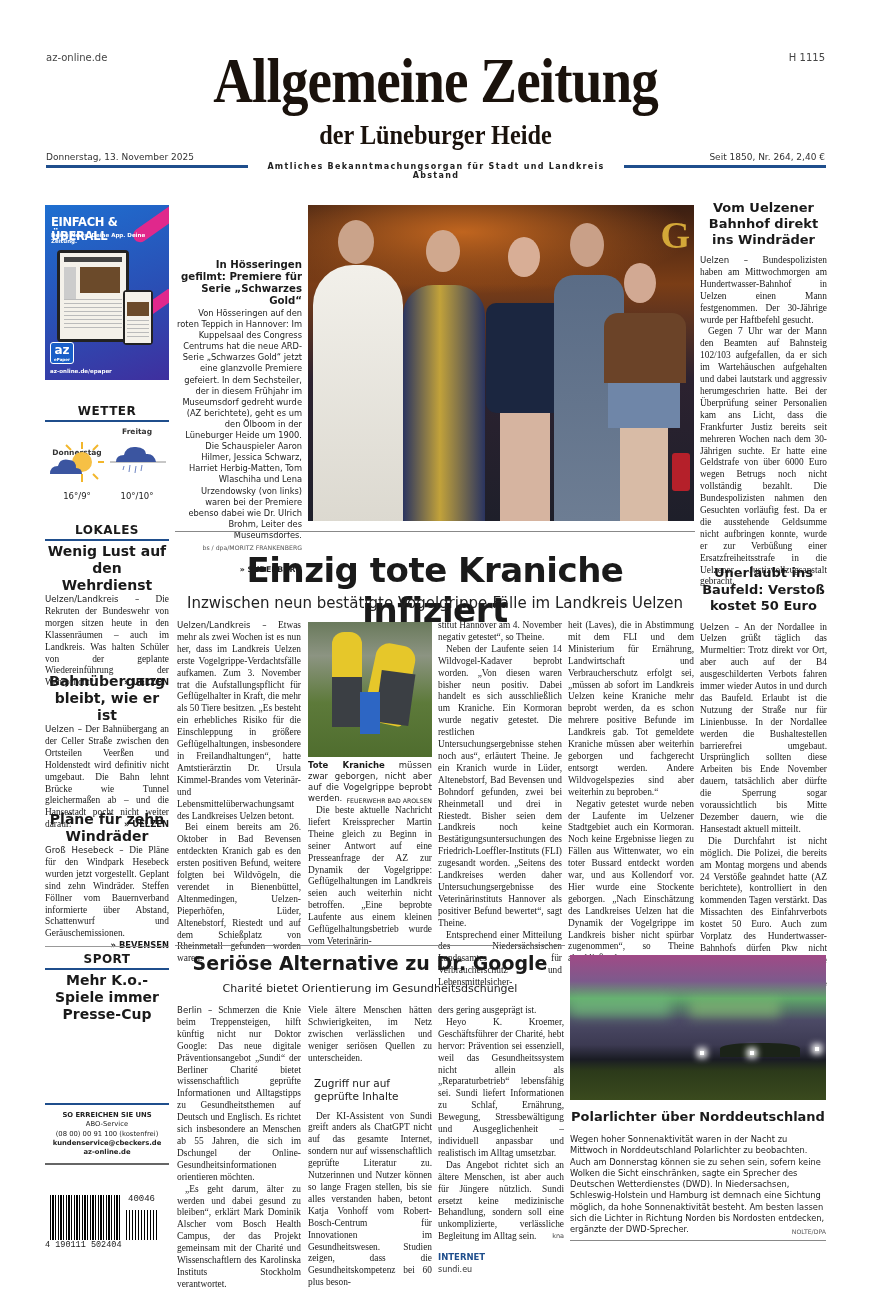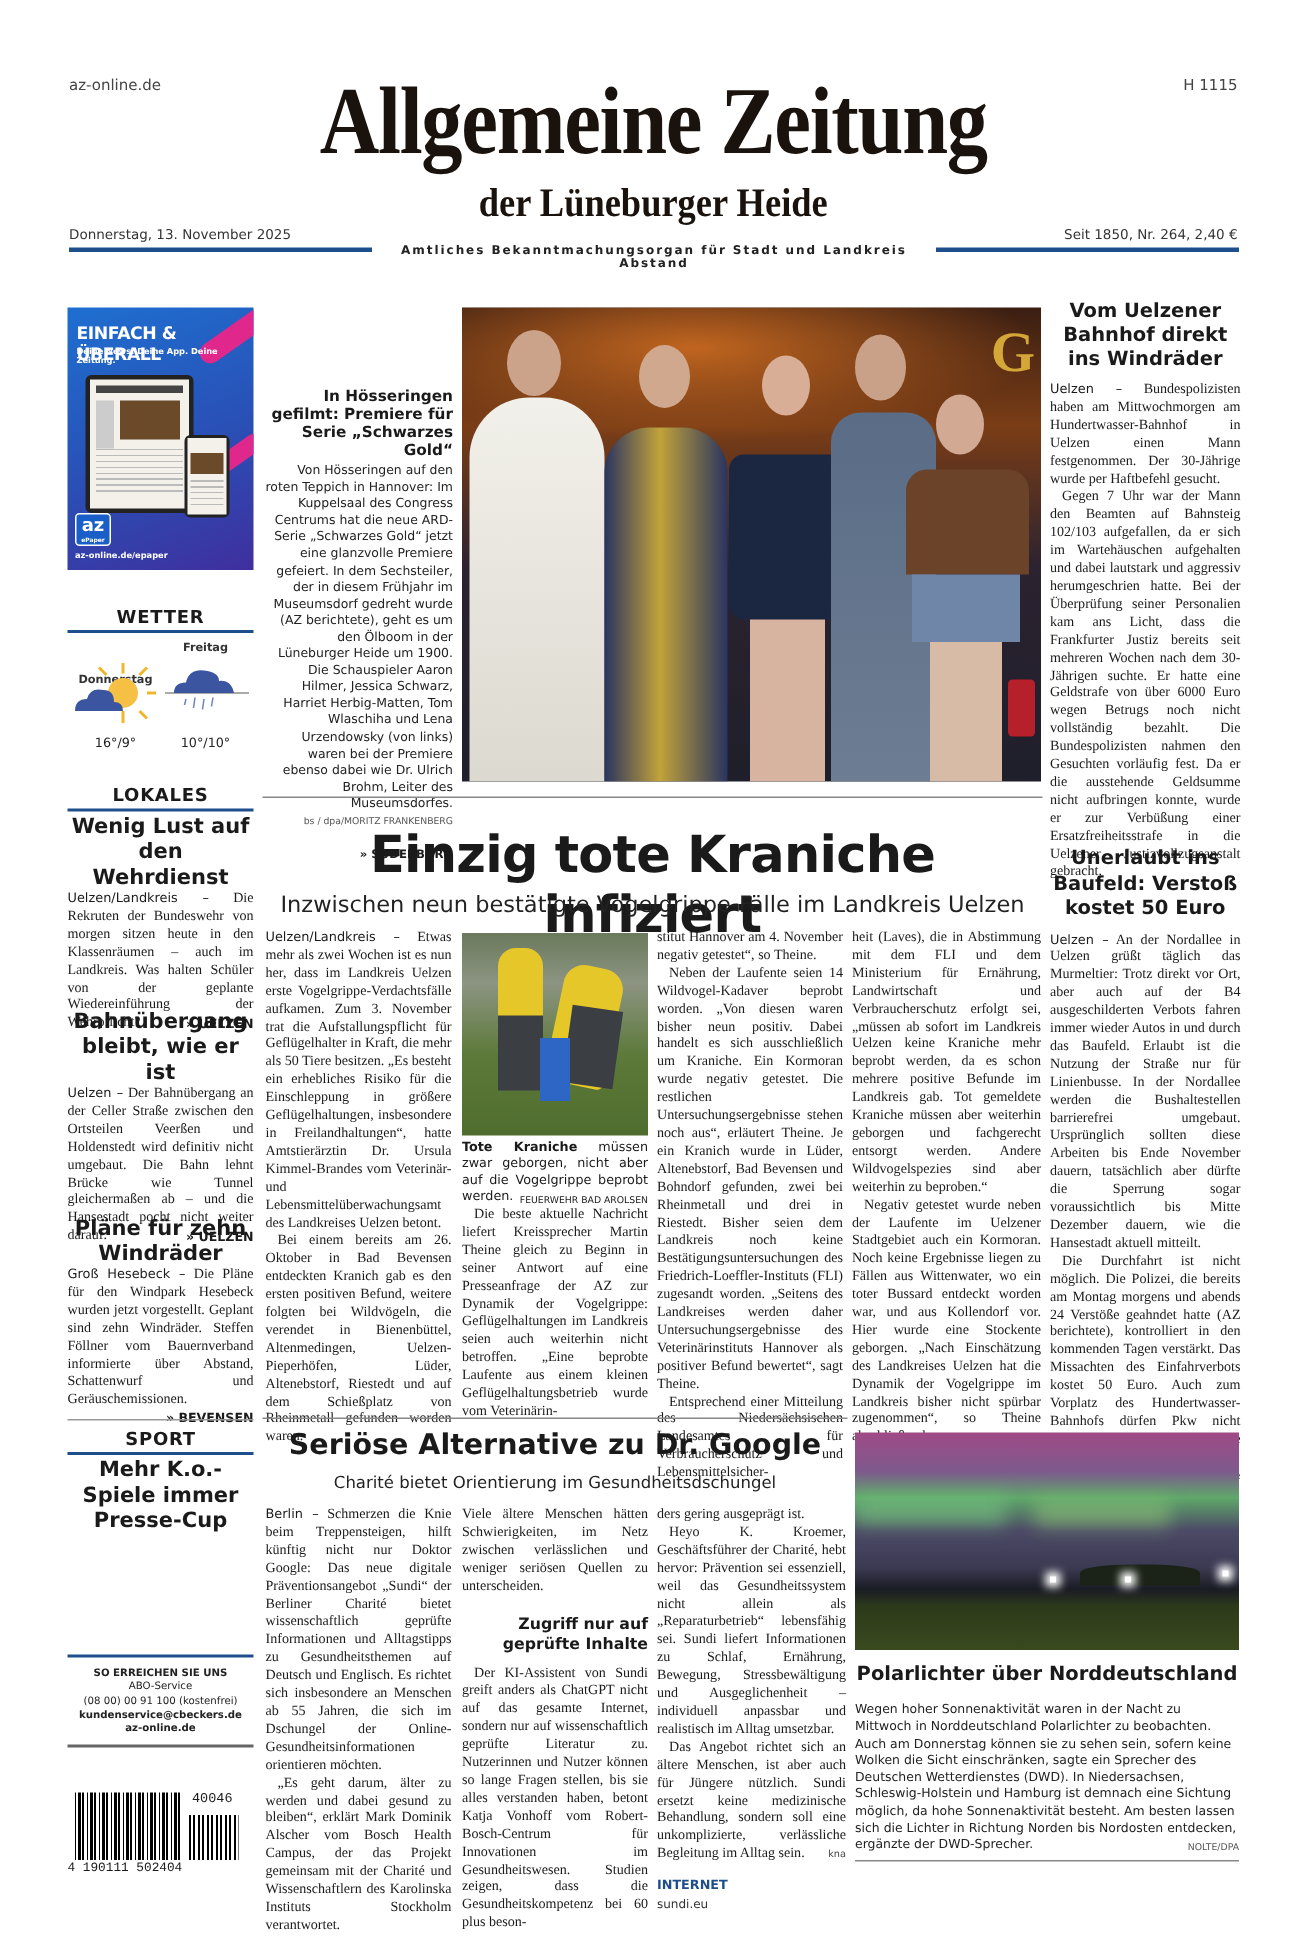--- a/index.html
+++ b/index.html
@@ -194,21 +194,21 @@
 
 <div class="abs" style="left:175px;top:945px;width:390px;height:1px;background:#888"></div>
 <div class="abs hl" style="left:175px;top:951px;width:390px;font-size:19px;line-height:24px">Seriöse Alternative zu Dr. Google</div>
 <div class="abs sans" style="left:175px;top:982px;width:390px;text-align:center;font-size:11px;color:#222">Charité bietet Orientierung im Gesundheitsdschungel</div>
 <div class="abs small just" style="left:177px;top:1005px;width:124px">
   <p><span class="kick">Berlin –</span> <span>Schmerzen die Knie beim Treppensteigen, hilft künftig nicht nur Doktor Google: Das neue digitale Präventionsangebot „Sundi“ der Berliner Charité bietet wissenschaftlich geprüfte Informationen und Alltagstipps zu Gesundheitsthemen auf Deutsch und Englisch. Es richtet sich insbesondere an Menschen ab 55 Jahren, die sich im Dschungel der Online-Gesundheitsinformationen orientieren möchten.</span></p>
   <p class="ind">„Es geht darum, älter zu werden und dabei gesund zu bleiben“, erklärt Mark Dominik Alscher vom Bosch Health Campus, der das Projekt gemeinsam mit der Charité und Wissenschaftlern des Karolinska Instituts Stockholm verantwortet.</p>
 </div>
 <div class="abs small just" style="left:308px;top:1005px;width:124px">
   <p>Viele ältere Menschen hätten Schwierigkeiten, im Netz zwischen verlässlichen und weniger seriösen Quellen zu unterscheiden.</p>
-  <div class="sans" style="font-weight:bold;font-size:10.5px;line-height:13px;margin:12px 0 8px 6px;text-align:right">Zugriff nur auf geprüfte Inhalte</div>
+  <div class="sans" style="font-weight:normal;font-size:10.5px;line-height:13px;margin:12px 0 8px 6px;text-align:left">Zugriff nur auf geprüfte Inhalte</div>
   <p class="ind">Der KI-Assistent von Sundi greift anders als ChatGPT nicht auf das gesamte Internet, sondern nur auf wissenschaftlich geprüfte Literatur zu. Nutzerinnen und Nutzer können so lange Fragen stellen, bis sie alles verstanden haben, betont Katja Vonhoff vom Robert-Bosch-Centrum für Innovationen im Gesundheitswesen. Studien zeigen, dass die Gesundheitskompetenz bei 60 plus beson-</p>
 </div>
 <div class="abs small just" style="left:438px;top:1005px;width:126px">
   <p>ders gering ausgeprägt ist.</p>
   <p class="ind">Heyo K. Kroemer, Geschäftsführer der Charité, hebt hervor: Prävention sei essenziell, weil das Gesundheitssystem nicht allein als „Reparaturbetrieb“ lebensfähig sei. Sundi liefert Informationen zu Schlaf, Ernährung, Bewegung, Stressbewältigung und Ausgeglichenheit – individuell anpassbar und realistisch im Alltag umsetzbar.</p>
   <p class="ind"><span>Das Angebot richtet sich an ältere Menschen, ist aber auch für Jüngere nützlich. Sundi ersetzt keine medizinische Behandlung, sondern soll eine unkomplizierte, verlässliche Begleitung im Alltag sein.</span> <span class="sans" style="float:right;font-size:6.5px;color:#444">kna</span></p>
   <div class="sans" style="font-size:8.5px;font-weight:bold;color:#1f4e8c;margin-top:9px">INTERNET</div>
   <div class="sans" style="font-size:8px;color:#333">sundi.eu</div>
 </div>
 

